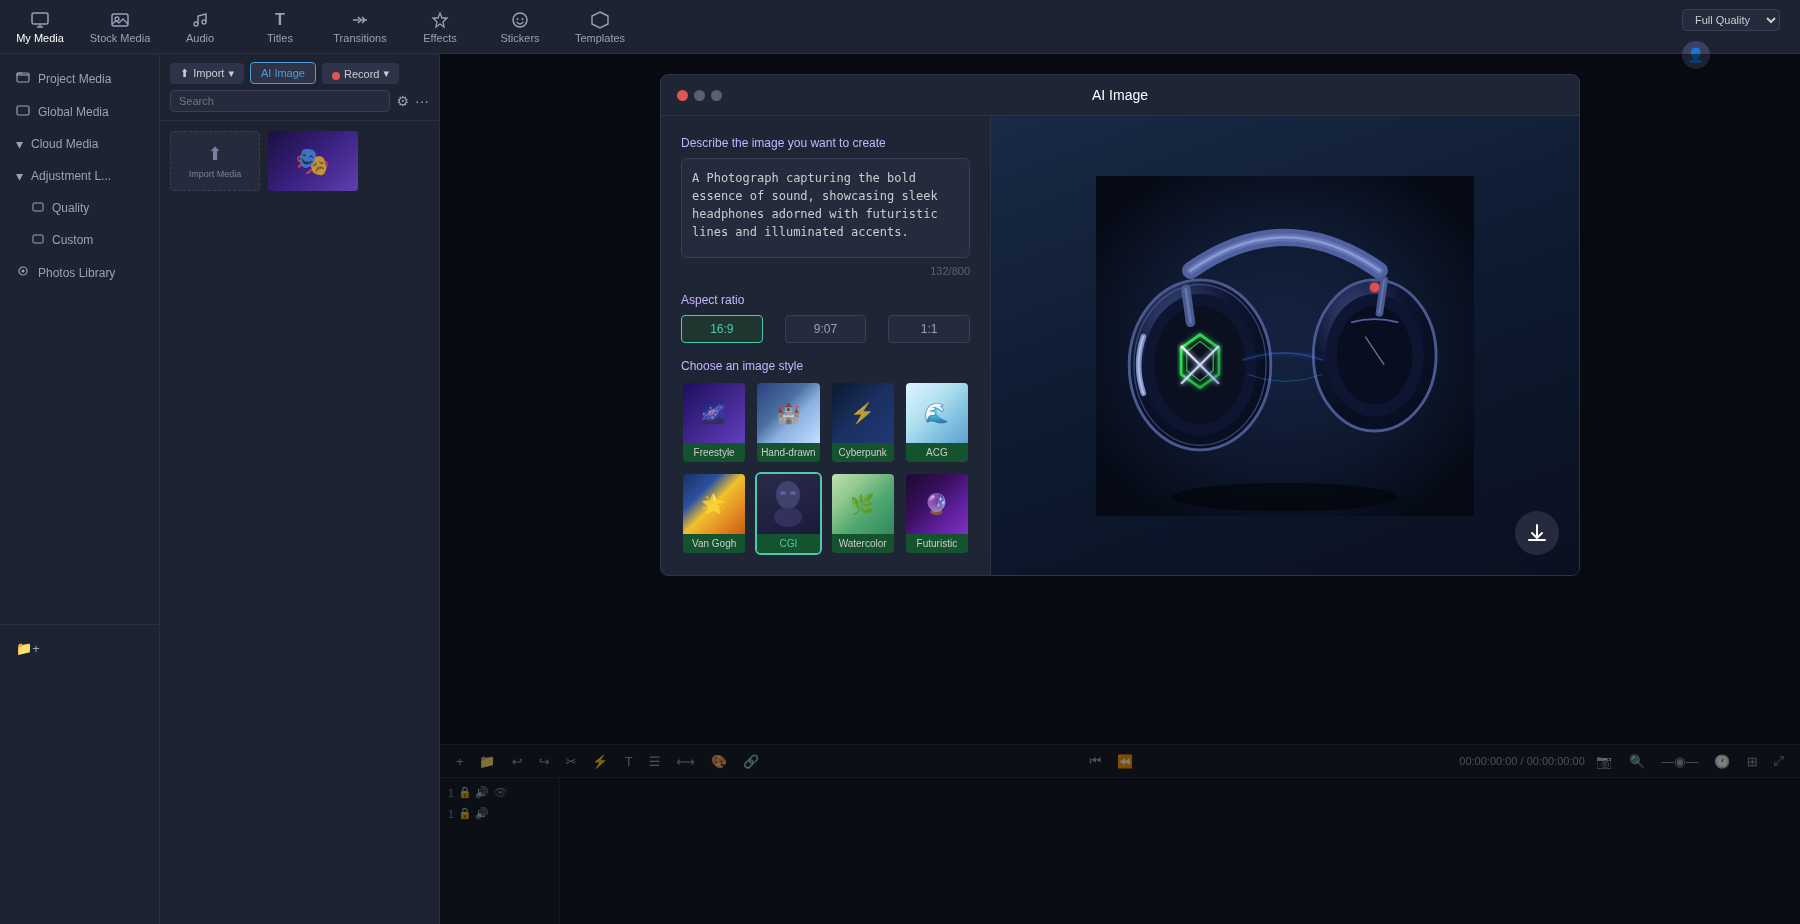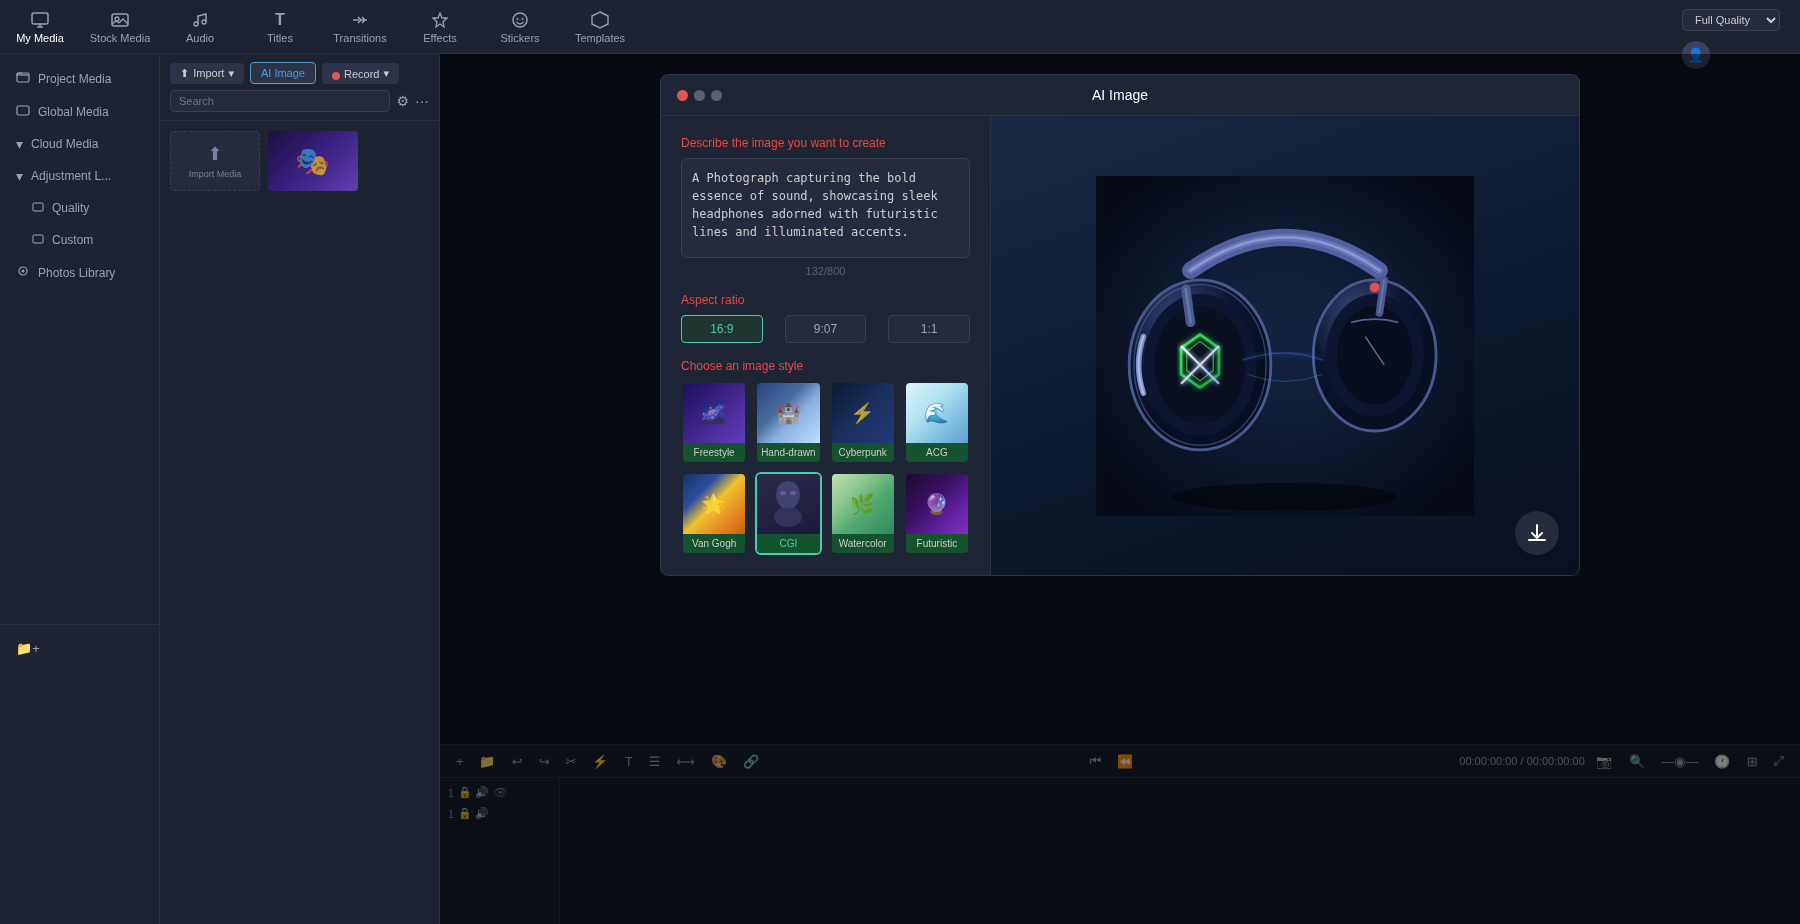--- a/index.html
+++ b/index.html
@@ -261,38 +261,38 @@
       flex: 1;
       background: #111520;
       display: flex;
       align-items: center;
       justify-content: center;
       position: relative;
     }
 
     .section-label {
       font-size: 12px;
-      color: #ef4444;
+      color: #c4b5fd;
       margin-bottom: 8px;
     }
     .textarea-desc {
       width: 100%;
       height: 100px;
       background: #252b3d;
       border: 1px solid #3a3f55;
       border-radius: 6px;
       color: #ccc;
       font-size: 12px;
       padding: 10px;
       resize: none;
       outline: none;
       line-height: 1.5;
     }
     .char-count {
-      text-align: center;
+      text-align: right;
       font-size: 11px;
       color: #5a6070;
       margin-top: 4px;
     }
 
     
     .aspect-ratio-row {
       display: flex;
       gap: 22px;
     }

